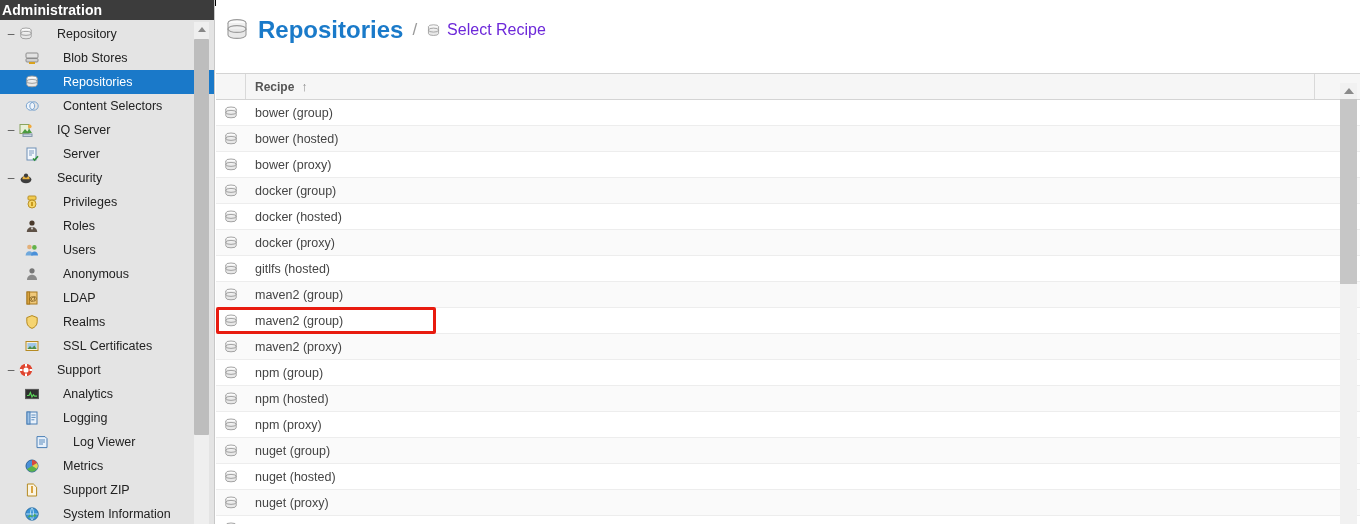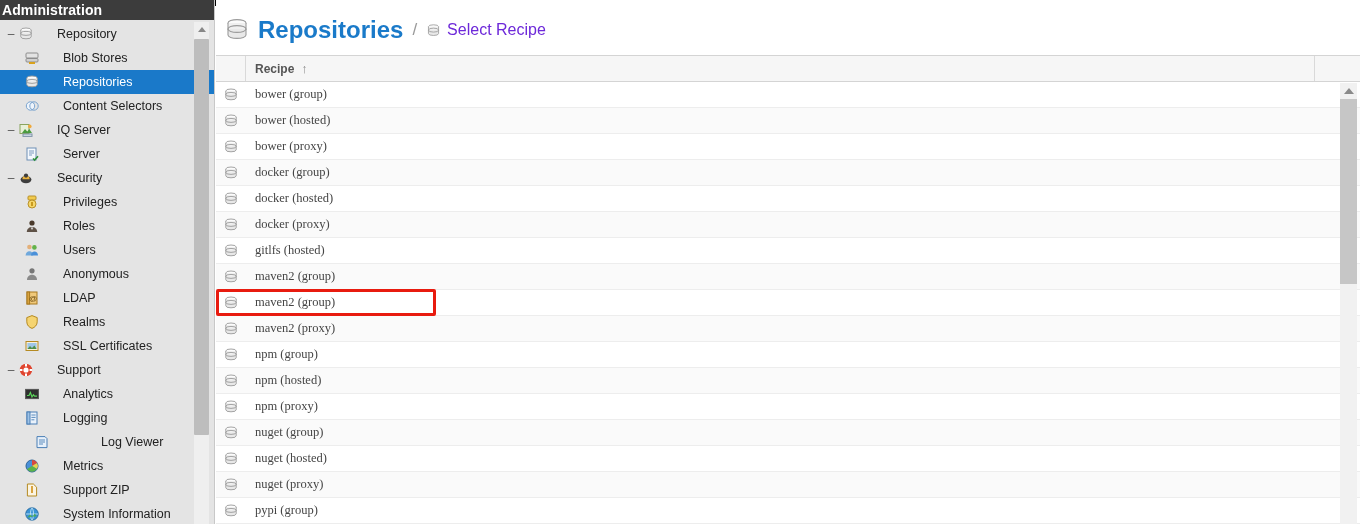--- a/index.html
+++ b/index.html
@@ -57,21 +57,21 @@
     width: 14px; text-align: center; color: #555;
     font-size: 12px; flex: 0 0 14px; line-height: 1;
   }
   .nav-item .ico {
     width: 18px; height: 16px; flex: 0 0 18px;
     margin-right: 5px; position: relative;
     display: inline-block;
   }
   .lvl0 { padding-left: 4px; }
   .lvl1 { padding-left: 24px; }
-  .lvl2 { padding-left: 34px; gap: 28px; }
+  .lvl2 { padding-left: 34px; }
   .nav-label { line-height: 16px; margin-left: 16px; }
 
   
   .ico svg { display: block; }
 
   
   .sb-scroll {
     position: absolute; top: 22px; right: 5px; width: 15px; height: 502px;
     background: #efefef;
   }
@@ -107,20 +107,21 @@
   .sep { margin: 0 9px; color: #9a9a9a; font-size: 17px; }
   .db-small { width: 15px; height: 15px; margin-right: 6px; flex:0 0 15px;}
   .crumb2 { font-size: 16px; color: #6d28d9; line-height: 18px; }
 
   
   .grid-head {
     display: flex; height: 27px;
     background: #f6f6f6;
     border-top: 1px solid #d4d4d4;
     border-bottom: 1px solid #d4d4d4;
+    margin-top: 18px;
   }
   .gh-cell {
     display: flex; align-items: center;
     font-size: 12px; font-weight: bold; color: #555;
     padding-left: 9px;
     border-right: 1px solid #d9d9d9;
     height: 100%;
   }
   .gh-icon-col { width: 30px; padding-left: 0; }
   .gh-recipe { width: 1069px; }
@@ -139,21 +140,21 @@
     display: flex; align-items: center;
     height: 26px;
     border-bottom: 1px solid #ededed;
     background: #ffffff;
     cursor: default;
   }
   .row.alt { background: #fafafa; }
   .row .cell-icon { width: 30px; display: flex; justify-content: center; }
   .row .cell-name {
     flex: 1; padding-left: 9px;
-    font-size: 12.5px; color: #454545; font-family: Liberation Serif, serif;
+    font-size: 12.5px; color: #454545;
   }
   .row .cell-chev {
     width: 30px; display: flex; align-items: center; justify-content: center;
     color: #333; font-size: 13px;
   }
   .chev { font-family: "DejaVu Sans", sans-serif; font-size: 12px; color:#2b2b2b;}
 
   
   .hl-box {
     position: absolute;

